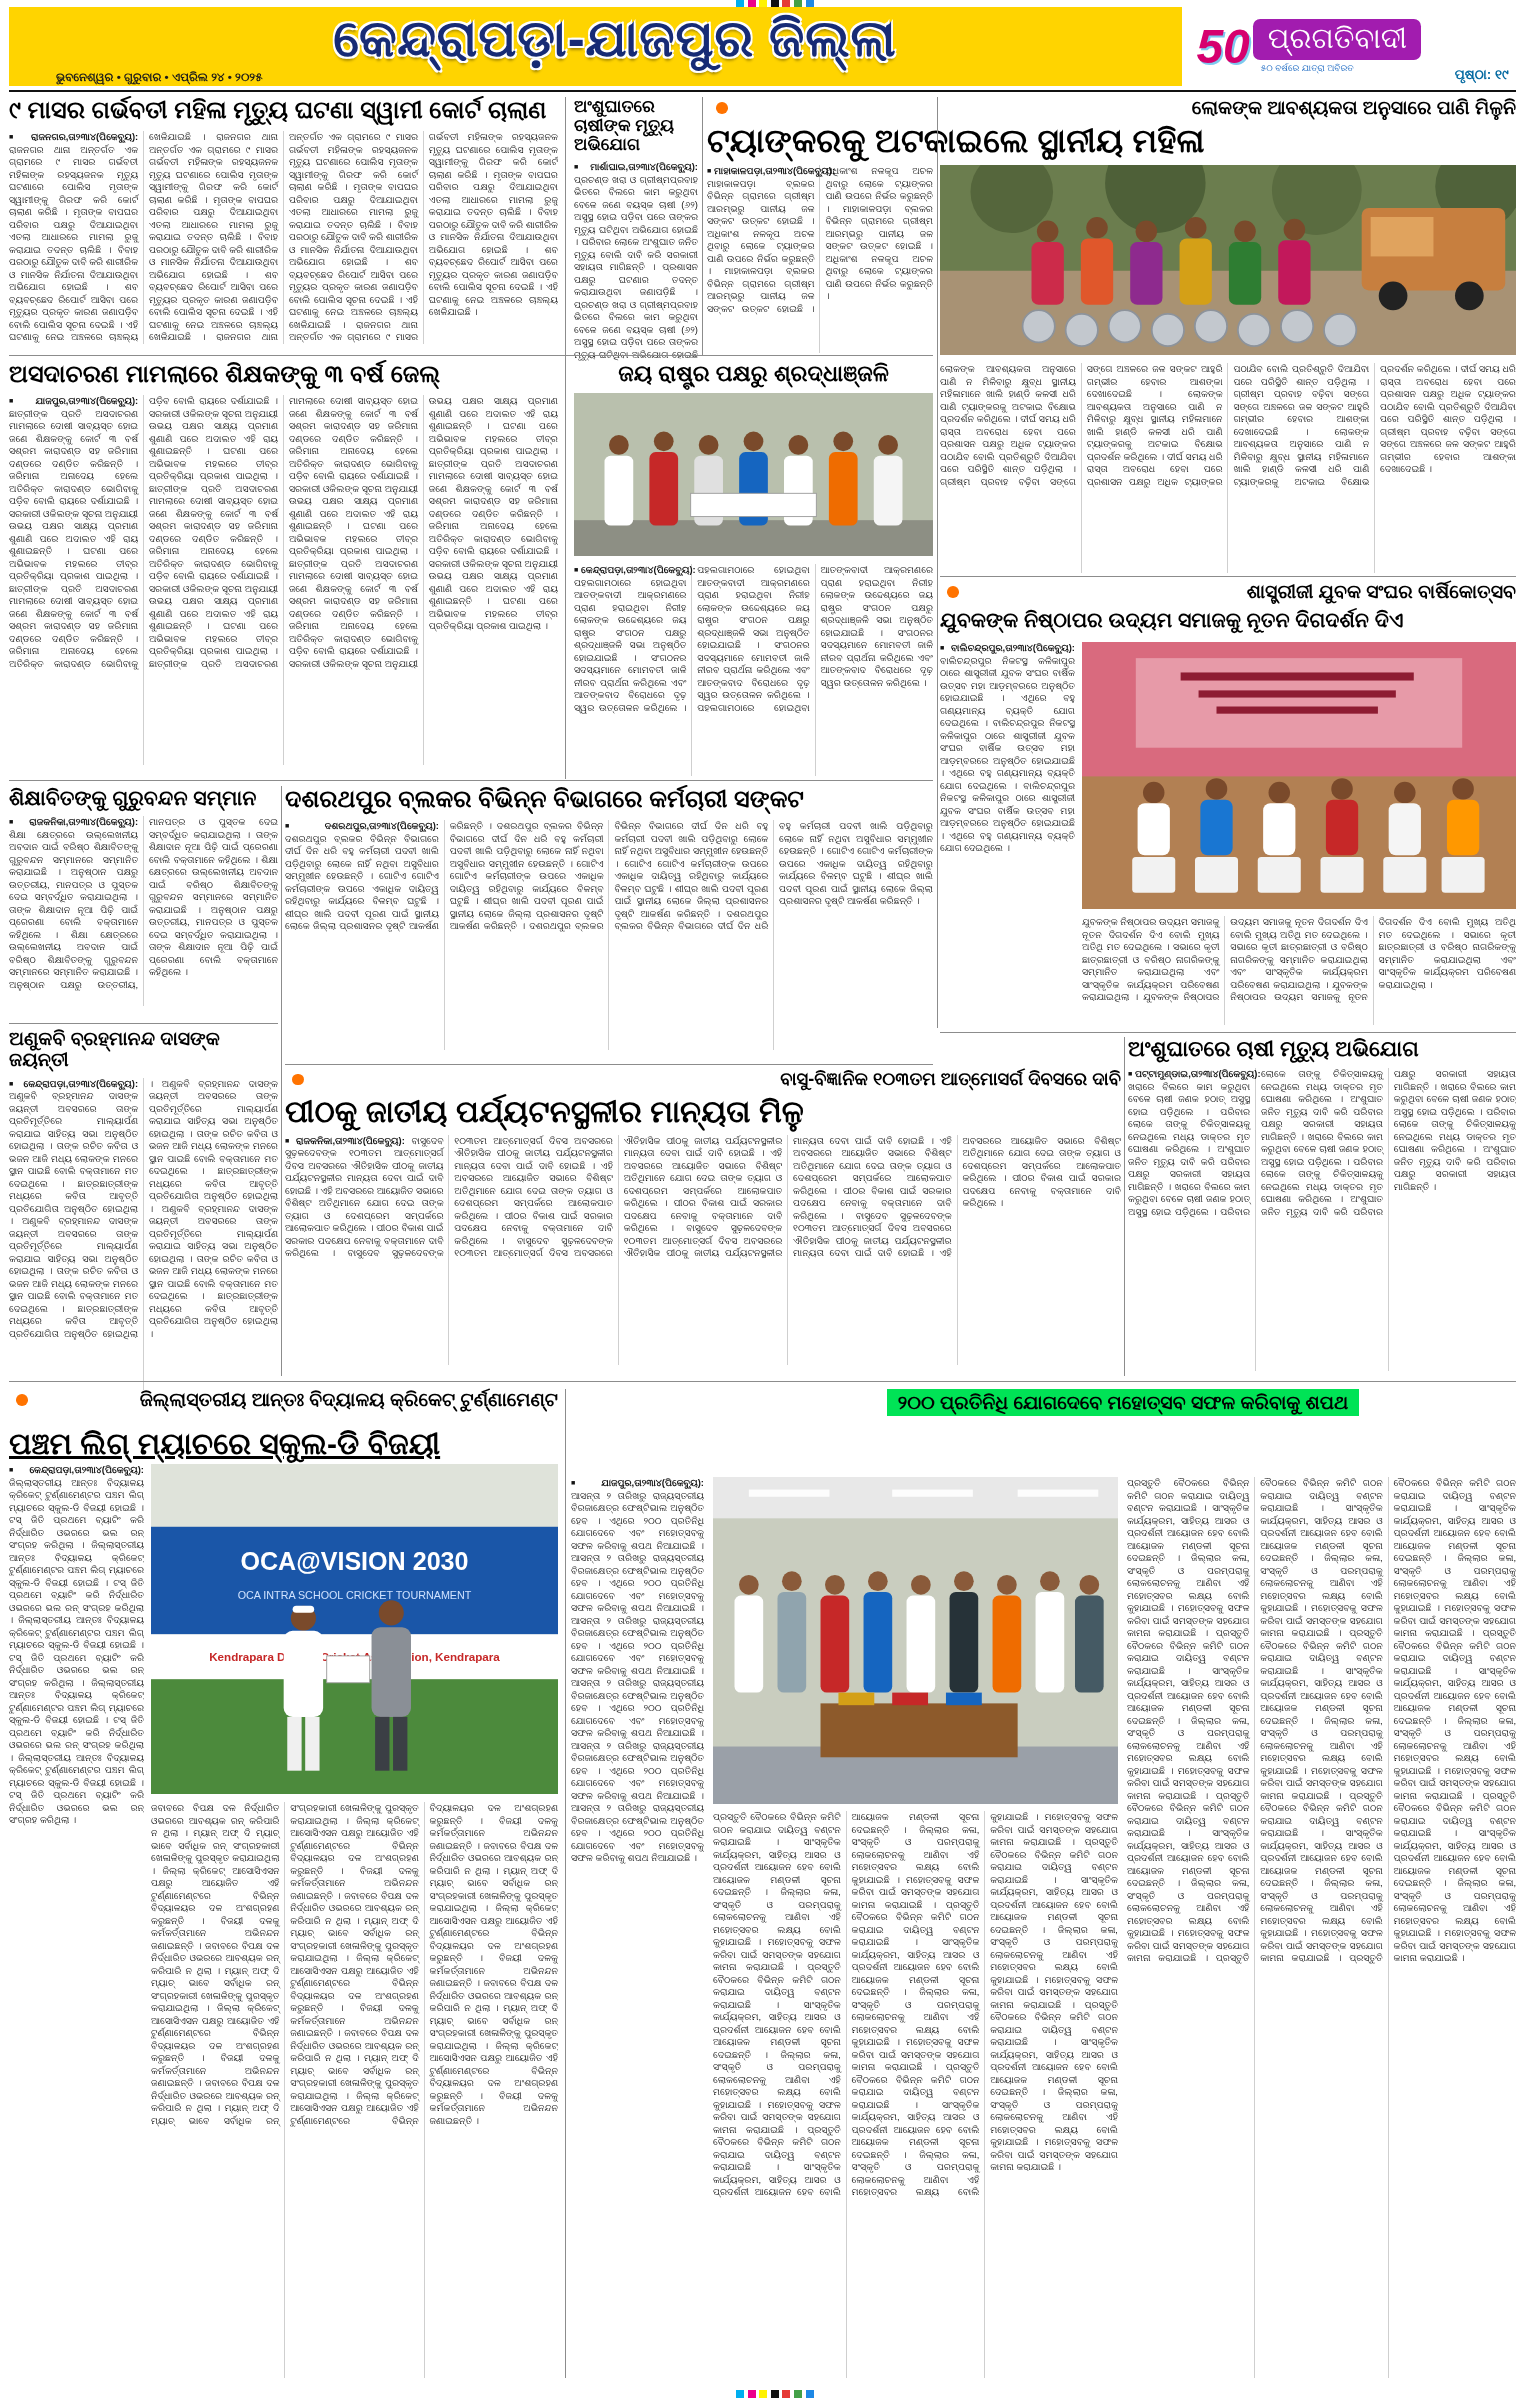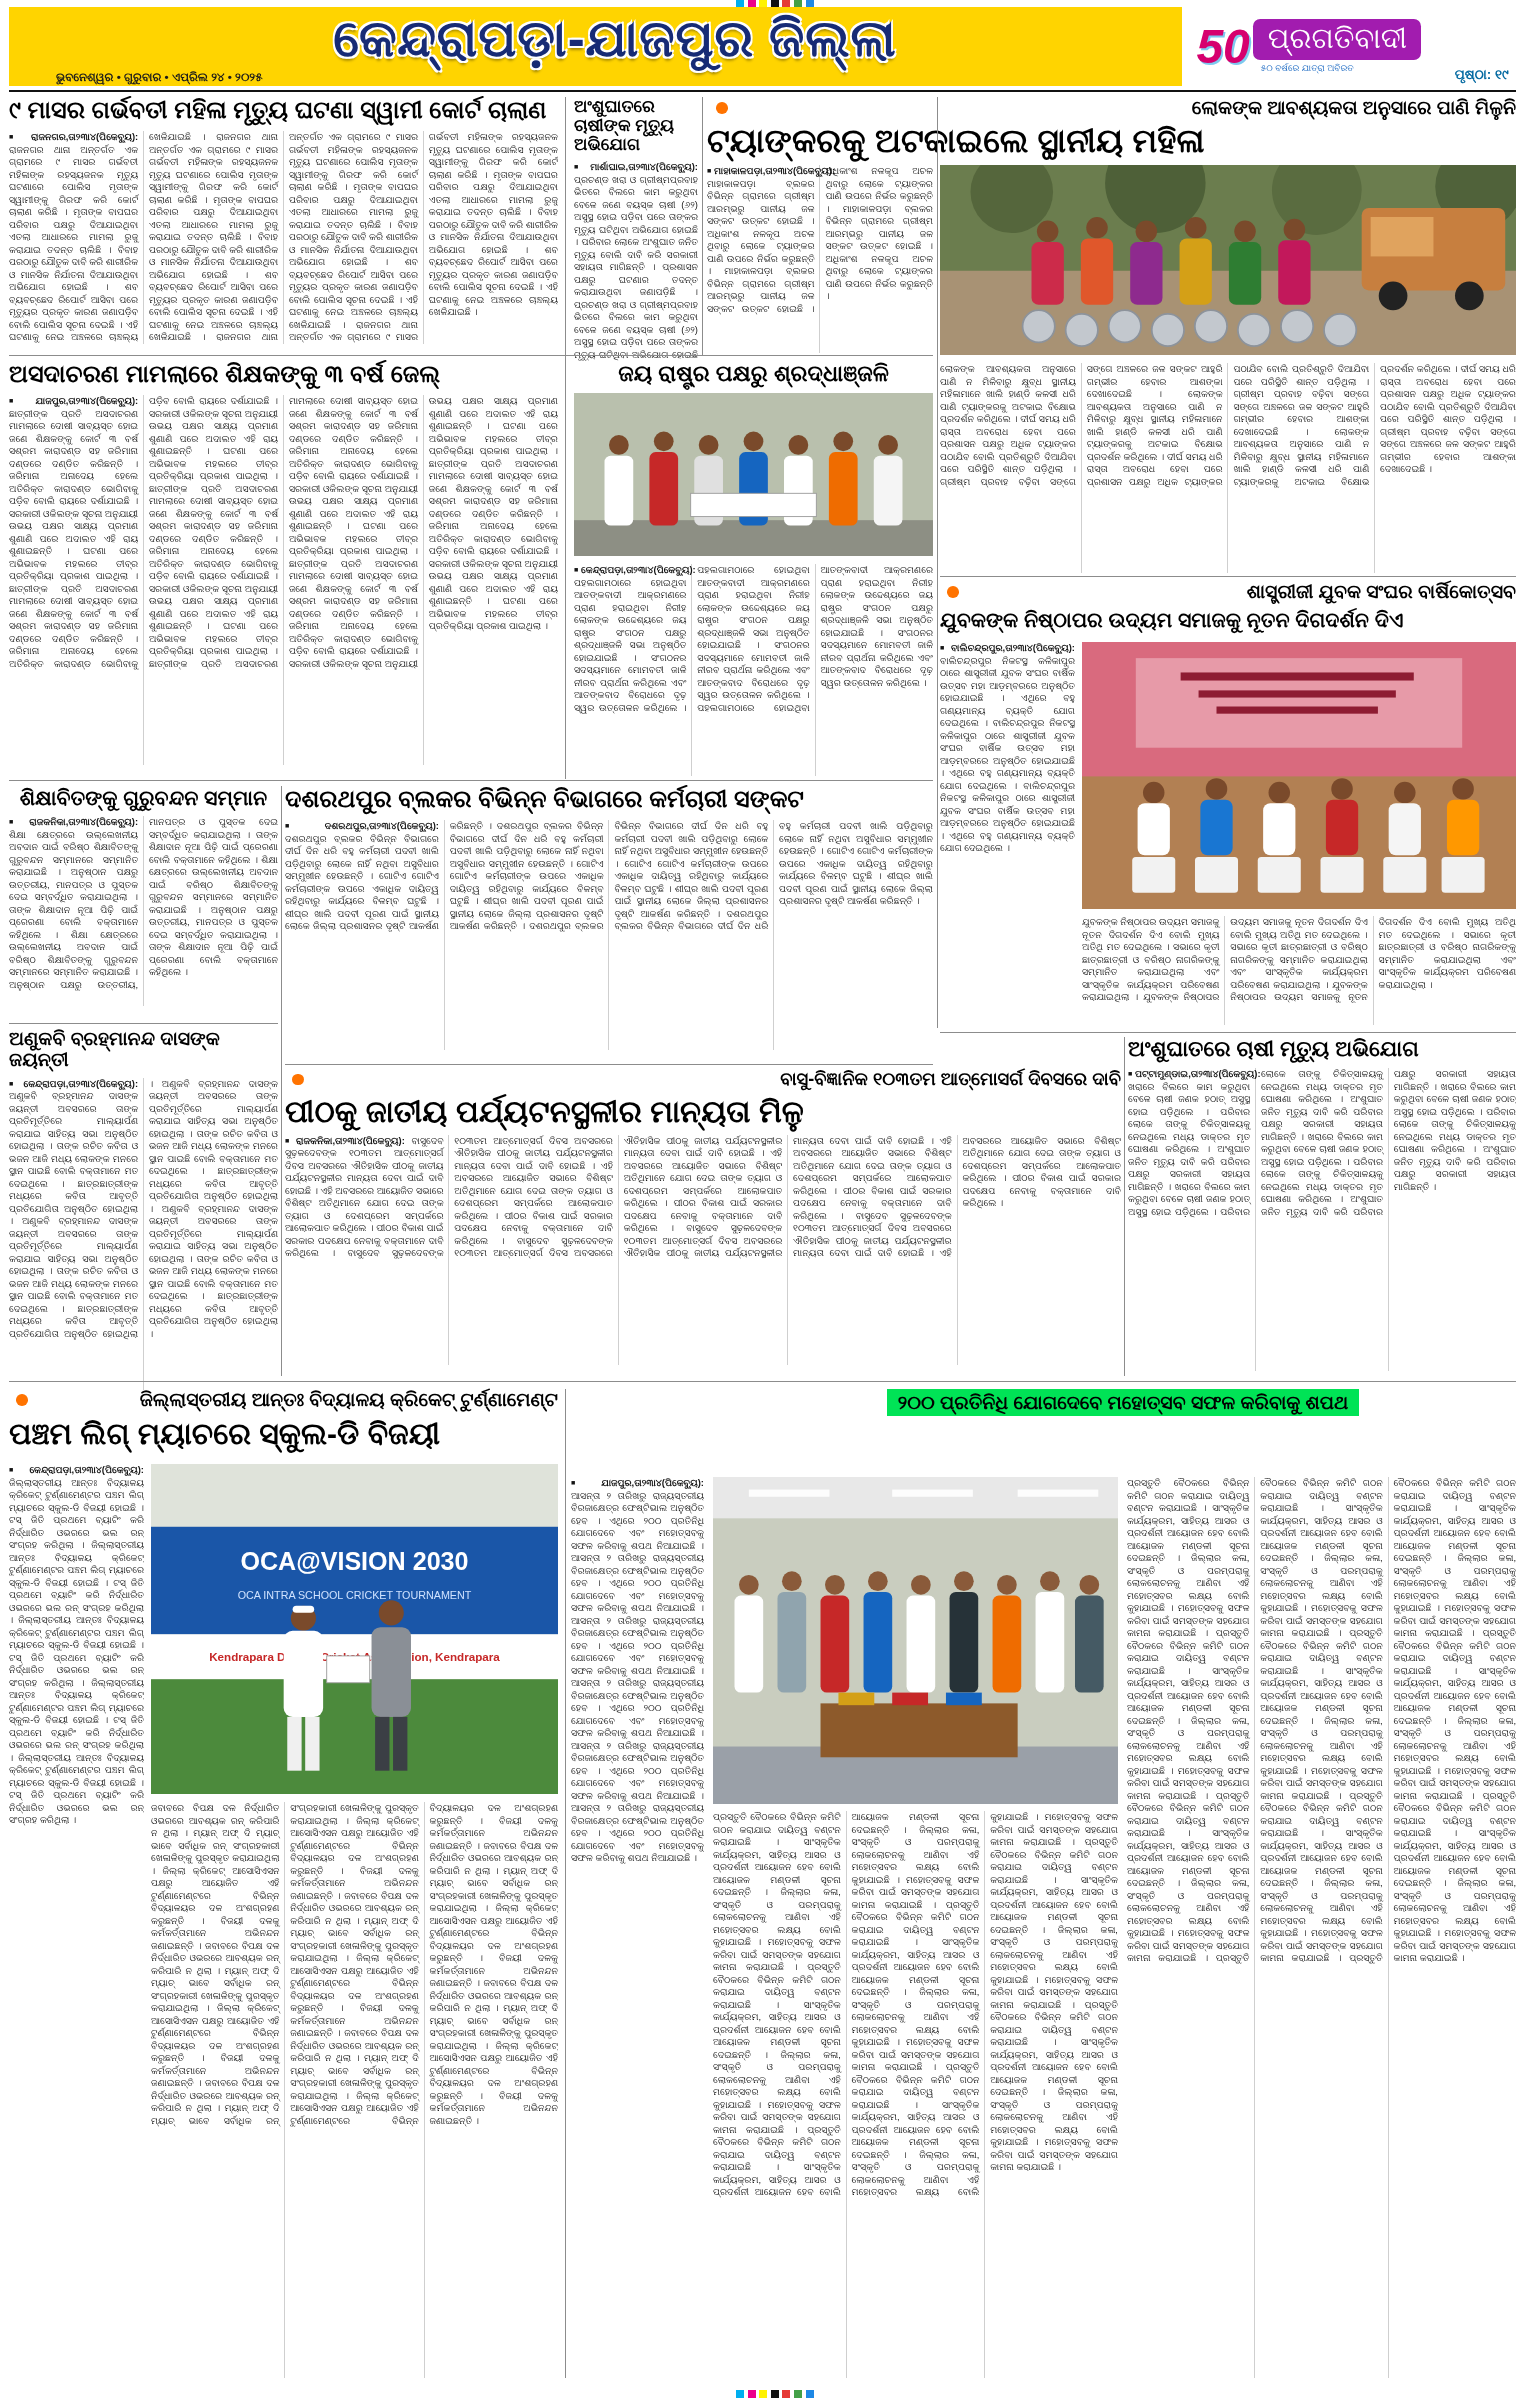--- a/index.html
+++ b/index.html
@@ -226,21 +226,21 @@
             <rect x="401" y="240" width="48" height="40" rx="4"></rect>
         </g>
       </svg>
     </div>
     <div class="cols" style="position:absolute;left:142px;top:335px;width:434px;height:109px;column-count:3;">
       <span>ଯୁବକଙ୍କ ନିଷ୍ଠାପର ଉଦ୍ୟମ ସମାଜକୁ ନୂତନ ଦିଗଦର୍ଶନ ଦିଏ ବୋଲି ମୁଖ୍ୟ ଅତିଥି ମତ ଦେଇଥିଲେ । ସଭାରେ କୃତୀ ଛାତ୍ରଛାତ୍ରୀ ଓ ବରିଷ୍ଠ ନାଗରିକଙ୍କୁ ସମ୍ମାନିତ କରାଯାଇଥିଲା ଏବଂ ସାଂସ୍କୃତିକ କାର୍ଯ୍ୟକ୍ରମ ପରିବେଷଣ କରାଯାଇଥିଲା । ଯୁବକଙ୍କ ନିଷ୍ଠାପର ଉଦ୍ୟମ ସମାଜକୁ ନୂତନ ଦିଗଦର୍ଶନ ଦିଏ ବୋଲି ମୁଖ୍ୟ ଅତିଥି ମତ ଦେଇଥିଲେ । ସଭାରେ କୃତୀ ଛାତ୍ରଛାତ୍ରୀ ଓ ବରିଷ୍ଠ ନାଗରିକଙ୍କୁ ସମ୍ମାନିତ କରାଯାଇଥିଲା ଏବଂ ସାଂସ୍କୃତିକ କାର୍ଯ୍ୟକ୍ରମ ପରିବେଷଣ କରାଯାଇଥିଲା । ଯୁବକଙ୍କ ନିଷ୍ଠାପର ଉଦ୍ୟମ ସମାଜକୁ ନୂତନ ଦିଗଦର୍ଶନ ଦିଏ ବୋଲି ମୁଖ୍ୟ ଅତିଥି ମତ ଦେଇଥିଲେ । ସଭାରେ କୃତୀ ଛାତ୍ରଛାତ୍ରୀ ଓ ବରିଷ୍ଠ ନାଗରିକଙ୍କୁ ସମ୍ମାନିତ କରାଯାଇଥିଲା ଏବଂ ସାଂସ୍କୃତିକ କାର୍ଯ୍ୟକ୍ରମ ପରିବେଷଣ କରାଯାଇଥିଲା ।</span>
     </div>
   </div>
 
   <div class="art" style="left:9px;top:786px;width:269px;">
-    <div class="hl" style="font-size:20.6px;text-align:center;">ଶିକ୍ଷାବିତଙ୍କୁ ଗୁରୁବନ୍ଦନ ସମ୍ମାନ</div>
+    <div class="hl" style="font-size:20.6px;">ଶିକ୍ଷାବିତଙ୍କୁ ଗୁରୁବନ୍ଦନ ସମ୍ମାନ</div>
     <div class="cols" style="column-count:2;height:190px;margin-top:7.2px;">
       <span class="dl">ରାଜକନିକା,ତା୨୩ା୪(ପିକେବ୍ୟୁ):</span>
       <span>ଶିକ୍ଷା କ୍ଷେତ୍ରରେ ଉଲ୍ଲେଖନୀୟ ଅବଦାନ ପାଇଁ ବରିଷ୍ଠ ଶିକ୍ଷାବିତଙ୍କୁ ଗୁରୁବନ୍ଦନ ସମ୍ମାନରେ ସମ୍ମାନିତ କରାଯାଇଛି । ଅନୁଷ୍ଠାନ ପକ୍ଷରୁ ଉତ୍ତରୀୟ, ମାନପତ୍ର ଓ ପୁସ୍ତକ ଦେଇ ସମ୍ବର୍ଦ୍ଧିତ କରାଯାଇଥିଲା । ତାଙ୍କ ଶିକ୍ଷାଦାନ ନୂଆ ପିଢ଼ି ପାଇଁ ପ୍ରେରଣା ବୋଲି ବକ୍ତାମାନେ କହିଥିଲେ । ଶିକ୍ଷା କ୍ଷେତ୍ରରେ ଉଲ୍ଲେଖନୀୟ ଅବଦାନ ପାଇଁ ବରିଷ୍ଠ ଶିକ୍ଷାବିତଙ୍କୁ ଗୁରୁବନ୍ଦନ ସମ୍ମାନରେ ସମ୍ମାନିତ କରାଯାଇଛି । ଅନୁଷ୍ଠାନ ପକ୍ଷରୁ ଉତ୍ତରୀୟ, ମାନପତ୍ର ଓ ପୁସ୍ତକ ଦେଇ ସମ୍ବର୍ଦ୍ଧିତ କରାଯାଇଥିଲା । ତାଙ୍କ ଶିକ୍ଷାଦାନ ନୂଆ ପିଢ଼ି ପାଇଁ ପ୍ରେରଣା ବୋଲି ବକ୍ତାମାନେ କହିଥିଲେ । ଶିକ୍ଷା କ୍ଷେତ୍ରରେ ଉଲ୍ଲେଖନୀୟ ଅବଦାନ ପାଇଁ ବରିଷ୍ଠ ଶିକ୍ଷାବିତଙ୍କୁ ଗୁରୁବନ୍ଦନ ସମ୍ମାନରେ ସମ୍ମାନିତ କରାଯାଇଛି । ଅନୁଷ୍ଠାନ ପକ୍ଷରୁ ଉତ୍ତରୀୟ, ମାନପତ୍ର ଓ ପୁସ୍ତକ ଦେଇ ସମ୍ବର୍ଦ୍ଧିତ କରାଯାଇଥିଲା । ତାଙ୍କ ଶିକ୍ଷାଦାନ ନୂଆ ପିଢ଼ି ପାଇଁ ପ୍ରେରଣା ବୋଲି ବକ୍ତାମାନେ କହିଥିଲେ ।</span>
     </div>
   </div>
 
   <div class="art" style="left:285px;top:786px;width:648px;">
     <div class="hl" style="font-size:24px;">ଦଶରଥପୁର ବ୍ଲକର ବିଭିନ୍ନ ବିଭାଗରେ କର୍ମଚାରୀ ସଙ୍କଟ</div>
     <div class="cols" style="column-count:4;height:230px;margin-top:7.2px;">
       <span class="dl">ଦଶରଥପୁର,ତା୨୩ା୪(ପିକେବ୍ୟୁ):</span>
@@ -274,21 +274,21 @@
       <span class="dl">ପଟ୍ଟାମୁଣ୍ଡାଇ,ତା୨୩ା୪(ପିକେବ୍ୟୁ):</span>
       <span>ଖରାରେ ବିଲରେ କାମ କରୁଥିବା ବେଳେ ଚାଷୀ ଜଣକ ହଠାତ୍ ଅସୁସ୍ଥ ହୋଇ ପଡ଼ିଥିଲେ । ପରିବାର ଲୋକେ ତାଙ୍କୁ ଚିକିତ୍ସାଳୟକୁ ନେଇଥିଲେ ମଧ୍ୟ ଡାକ୍ତର ମୃତ ଘୋଷଣା କରିଥିଲେ । ଅଂଶୁଘାତ ଜନିତ ମୃତ୍ୟୁ ଦାବି କରି ପରିବାର ପକ୍ଷରୁ ସରକାରୀ ସହାୟତା ମାଗିଛନ୍ତି । ଖରାରେ ବିଲରେ କାମ କରୁଥିବା ବେଳେ ଚାଷୀ ଜଣକ ହଠାତ୍ ଅସୁସ୍ଥ ହୋଇ ପଡ଼ିଥିଲେ । ପରିବାର ଲୋକେ ତାଙ୍କୁ ଚିକିତ୍ସାଳୟକୁ ନେଇଥିଲେ ମଧ୍ୟ ଡାକ୍ତର ମୃତ ଘୋଷଣା କରିଥିଲେ । ଅଂଶୁଘାତ ଜନିତ ମୃତ୍ୟୁ ଦାବି କରି ପରିବାର ପକ୍ଷରୁ ସରକାରୀ ସହାୟତା ମାଗିଛନ୍ତି । ଖରାରେ ବିଲରେ କାମ କରୁଥିବା ବେଳେ ଚାଷୀ ଜଣକ ହଠାତ୍ ଅସୁସ୍ଥ ହୋଇ ପଡ଼ିଥିଲେ । ପରିବାର ଲୋକେ ତାଙ୍କୁ ଚିକିତ୍ସାଳୟକୁ ନେଇଥିଲେ ମଧ୍ୟ ଡାକ୍ତର ମୃତ ଘୋଷଣା କରିଥିଲେ । ଅଂଶୁଘାତ ଜନିତ ମୃତ୍ୟୁ ଦାବି କରି ପରିବାର ପକ୍ଷରୁ ସରକାରୀ ସହାୟତା ମାଗିଛନ୍ତି । ଖରାରେ ବିଲରେ କାମ କରୁଥିବା ବେଳେ ଚାଷୀ ଜଣକ ହଠାତ୍ ଅସୁସ୍ଥ ହୋଇ ପଡ଼ିଥିଲେ । ପରିବାର ଲୋକେ ତାଙ୍କୁ ଚିକିତ୍ସାଳୟକୁ ନେଇଥିଲେ ମଧ୍ୟ ଡାକ୍ତର ମୃତ ଘୋଷଣା କରିଥିଲେ । ଅଂଶୁଘାତ ଜନିତ ମୃତ୍ୟୁ ଦାବି କରି ପରିବାର ପକ୍ଷରୁ ସରକାରୀ ସହାୟତା ମାଗିଛନ୍ତି ।</span>
     </div>
   </div>
 
   <div class="art" style="left:9px;top:1389px;width:549px;">
     <div class="kick" style="font-size:19px;padding-left:7.2px;">
       <span class="kbullet"></span>
       <span>ଜିଲ୍ଲାସ୍ତରୀୟ ଆନ୍ତଃ ବିଦ୍ୟାଳୟ କ୍ରିକେଟ୍ ଟୁର୍ଣ୍ଣାମେଣ୍ଟ</span>
     </div>
-    <div class="hl" style="font-size:30px;margin-top:6px;">ପଞ୍ଚମ ଲିଗ୍ ମ୍ୟାଚରେ ସ୍କୁଲ-ଡି ବିଜୟୀ</div>
+    <div class="hl" style="font-size:30px;margin-top:16px;text-decoration:underline;">ପଞ୍ଚମ ଲିଗ୍ ମ୍ୟାଚରେ ସ୍କୁଲ-ଡି ବିଜୟୀ</div>
     <div class="cols" style="position:absolute;left:0;top:75px;width:135px;height:913px;column-count:1;">
       <span class="dl">କେନ୍ଦ୍ରାପଡ଼ା,ତା୨୩ା୪(ପିକେବ୍ୟୁ):</span>
       <span>ଜିଲ୍ଲାସ୍ତରୀୟ ଆନ୍ତଃ ବିଦ୍ୟାଳୟ କ୍ରିକେଟ୍ ଟୁର୍ଣ୍ଣାମେଣ୍ଟର ପଞ୍ଚମ ଲିଗ୍ ମ୍ୟାଚରେ ସ୍କୁଲ-ଡି ବିଜୟୀ ହୋଇଛି । ଟସ୍ ଜିତି ପ୍ରଥମେ ବ୍ୟାଟିଂ କରି ନିର୍ଦ୍ଧାରିତ ଓଭରରେ ଭଲ ରନ୍ ସଂଗ୍ରହ କରିଥିଲା । ଜିଲ୍ଲାସ୍ତରୀୟ ଆନ୍ତଃ ବିଦ୍ୟାଳୟ କ୍ରିକେଟ୍ ଟୁର୍ଣ୍ଣାମେଣ୍ଟର ପଞ୍ଚମ ଲିଗ୍ ମ୍ୟାଚରେ ସ୍କୁଲ-ଡି ବିଜୟୀ ହୋଇଛି । ଟସ୍ ଜିତି ପ୍ରଥମେ ବ୍ୟାଟିଂ କରି ନିର୍ଦ୍ଧାରିତ ଓଭରରେ ଭଲ ରନ୍ ସଂଗ୍ରହ କରିଥିଲା । ଜିଲ୍ଲାସ୍ତରୀୟ ଆନ୍ତଃ ବିଦ୍ୟାଳୟ କ୍ରିକେଟ୍ ଟୁର୍ଣ୍ଣାମେଣ୍ଟର ପଞ୍ଚମ ଲିଗ୍ ମ୍ୟାଚରେ ସ୍କୁଲ-ଡି ବିଜୟୀ ହୋଇଛି । ଟସ୍ ଜିତି ପ୍ରଥମେ ବ୍ୟାଟିଂ କରି ନିର୍ଦ୍ଧାରିତ ଓଭରରେ ଭଲ ରନ୍ ସଂଗ୍ରହ କରିଥିଲା । ଜିଲ୍ଲାସ୍ତରୀୟ ଆନ୍ତଃ ବିଦ୍ୟାଳୟ କ୍ରିକେଟ୍ ଟୁର୍ଣ୍ଣାମେଣ୍ଟର ପଞ୍ଚମ ଲିଗ୍ ମ୍ୟାଚରେ ସ୍କୁଲ-ଡି ବିଜୟୀ ହୋଇଛି । ଟସ୍ ଜିତି ପ୍ରଥମେ ବ୍ୟାଟିଂ କରି ନିର୍ଦ୍ଧାରିତ ଓଭରରେ ଭଲ ରନ୍ ସଂଗ୍ରହ କରିଥିଲା । ଜିଲ୍ଲାସ୍ତରୀୟ ଆନ୍ତଃ ବିଦ୍ୟାଳୟ କ୍ରିକେଟ୍ ଟୁର୍ଣ୍ଣାମେଣ୍ଟର ପଞ୍ଚମ ଲିଗ୍ ମ୍ୟାଚରେ ସ୍କୁଲ-ଡି ବିଜୟୀ ହୋଇଛି । ଟସ୍ ଜିତି ପ୍ରଥମେ ବ୍ୟାଟିଂ କରି ନିର୍ଦ୍ଧାରିତ ଓଭରରେ ଭଲ ରନ୍ ସଂଗ୍ରହ କରିଥିଲା ।</span>
     </div>
     <div class="photo" style="left:142px;top:75px;width:407px;height:330px;">
       <svg viewBox="0 0 454 368" preserveAspectRatio="none">
         <rect width="454" height="368" fill="#dfe3da"></rect>
         <rect y="70" width="454" height="120" fill="#1a56a8"></rect>
         <text x="227" y="118" text-anchor="middle" font-size="28" font-weight="bold" fill="#ffffff" font-family="Liberation Sans, sans-serif">OCA@VISION 2030</text>
         <text x="227" y="150" text-anchor="middle" font-size="12" fill="#cfe2ff" font-family="Liberation Sans, sans-serif">OCA INTRA SCHOOL CRICKET TOURNAMENT</text>

